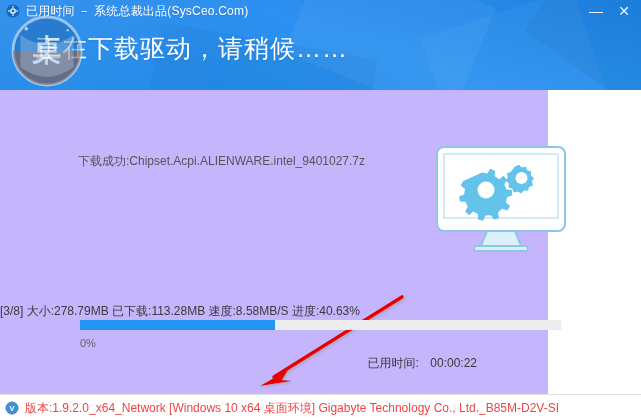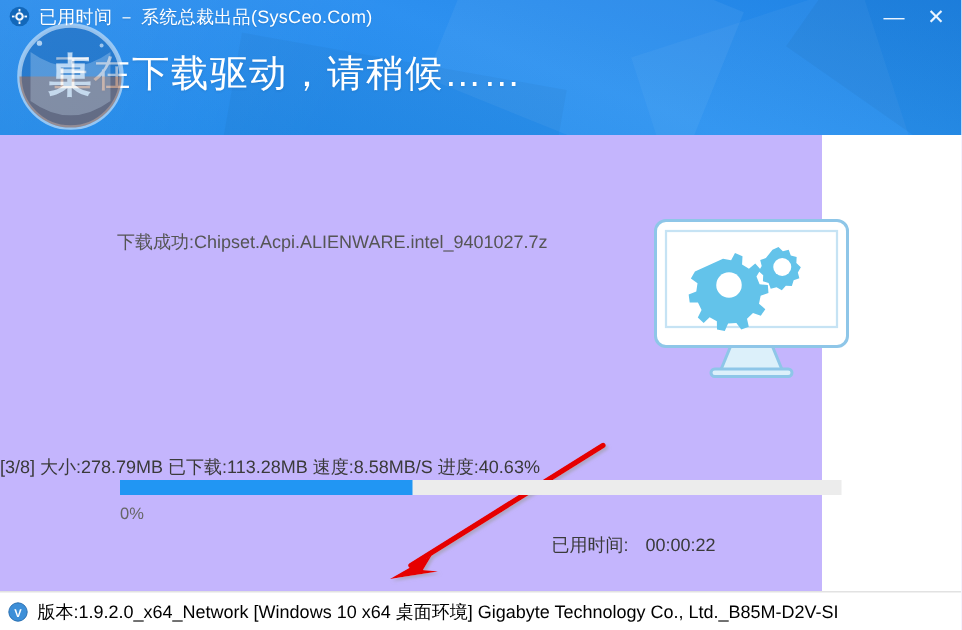--- a/index.html
+++ b/index.html
@@ -211,21 +211,21 @@
     align-items: center;
   }
   #footer-icon {
     width: 14px; height: 14px;
     margin-left: 5px;
     flex: 0 0 auto;
   }
   #footer-version-text {
     margin-left: 6px;
     font-size: 12px;
-    color: #000000;
+    color: #ef4444;
     white-space: nowrap;
   }
 </style>
 </head>
 <body>
 
 <div id="app-window">
 
   <div id="header-banner" style="background-color: rgb(31, 140, 240);">
     <div class="facet f1"></div>

